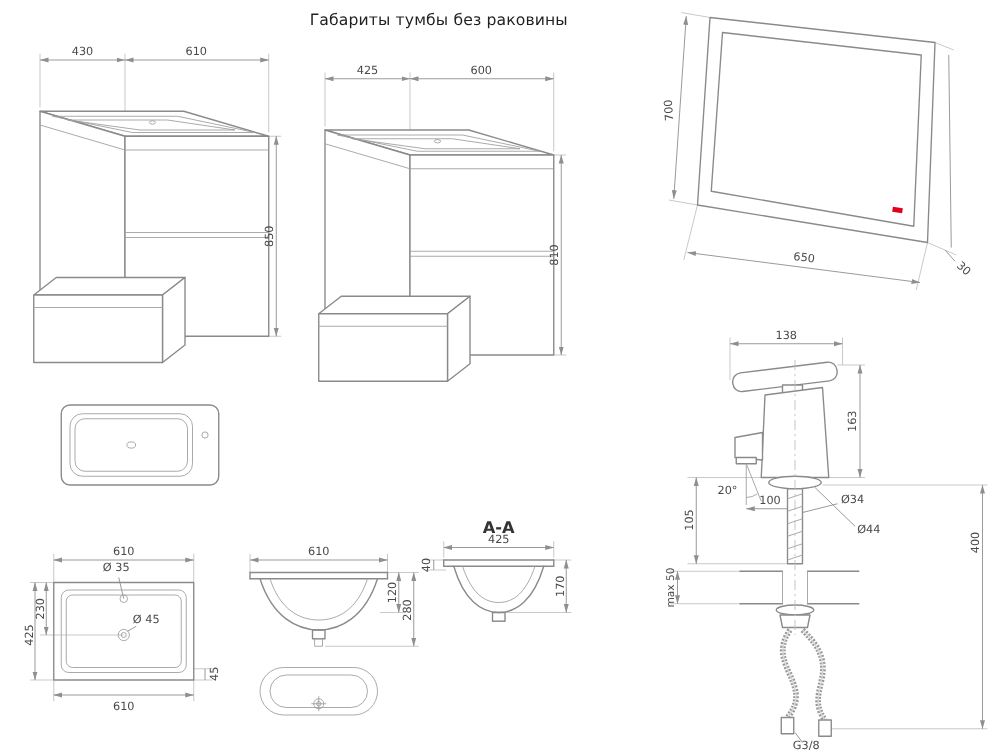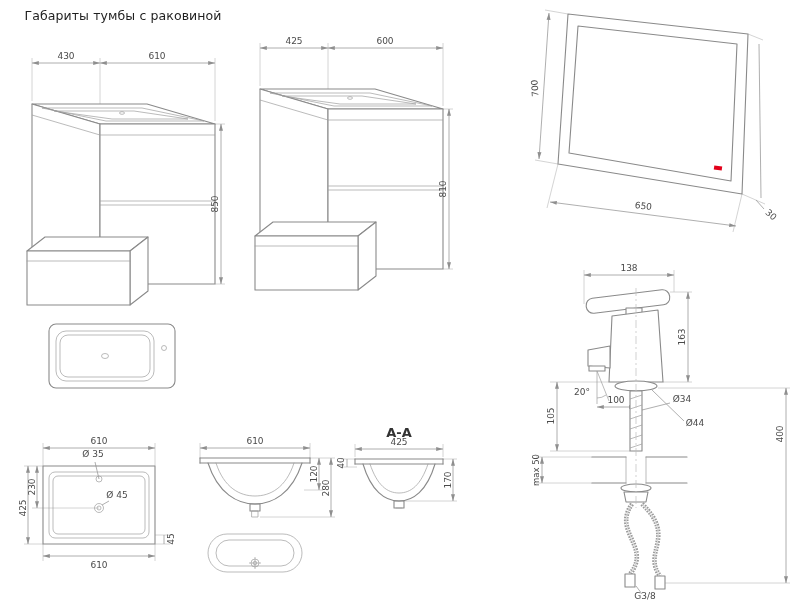--- a/index.html
+++ b/index.html
@@ -32,21 +32,20 @@
       <marker id="ar-e" viewBox="0 0 7 5" markerWidth="7" markerHeight="5" refX="6.8" refY="2.5" orient="auto" markerUnits="userSpaceOnUse">
         <path d="M0,0.5 L7,2.5 L0,4.5 Z" fill="#8f8f8f"></path>
       </marker>
       <marker id="ar-s" viewBox="0 0 7 5" markerWidth="7" markerHeight="5" refX="0.2" refY="2.5" orient="auto" markerUnits="userSpaceOnUse">
         <path d="M7,0.5 L0,2.5 L7,4.5 Z" fill="#8f8f8f"></path>
       </marker>
     </defs>
   </svg>
 
   <section class="panel" style="left:12px;top:8px;width:222px">
-    <div class="title">Габариты тумбы с раковиной</div>
     <svg width="215" height="262" viewBox="0 0 215 262" style="margin-top:26px">
       <g class="ext">
         <line x1="20" y1="52" x2="20" y2="9"></line>
           <line x1="88" y1="72" x2="88" y2="9"></line>
         <line x1="203" y1="72" x2="203" y2="9"></line>
         <line x1="203" y1="75" x2="213" y2="75"></line>
           <line x1="203" y1="235" x2="213" y2="235"></line>
       </g>
       <g class="dim">
         <line x1="20" y1="14" x2="88" y2="14" marker-start="url(#ar-s)" marker-end="url(#ar-e)"></line>
@@ -75,20 +74,21 @@
         <rect x="15" y="202" width="103" height="54"></rect>
         <line class="thin" x1="15" y1="212" x2="118" y2="212"></line>
       </g>
       <text x="54" y="10">430</text>
       <text x="145" y="10">610</text>
       <text x="206" y="155" transform="rotate(-90 206 155)">850</text>
     </svg>
   </section>
 
   <section class="panel" style="left:240px;top:8px;width:222px">
+    <div class="title">Габариты тумбы без раковины</div>
     <svg width="215" height="262" viewBox="0 0 215 262" style="margin-top:26px">
       <g class="ext">
         <line x1="20" y1="52" x2="20" y2="9"></line>
           <line x1="88" y1="72" x2="88" y2="9"></line>
         <line x1="203" y1="72" x2="203" y2="9"></line>
         <line x1="203" y1="75" x2="213" y2="75"></line>
           <line x1="203" y1="235" x2="213" y2="235"></line>
       </g>
       <g class="dim">
         <line x1="20" y1="14" x2="88" y2="14" marker-start="url(#ar-s)" marker-end="url(#ar-e)"></line>
@@ -237,21 +237,21 @@
           <circle cx="67" cy="131" r="1.8"></circle>
         <line x1="61" y1="131" x2="73" y2="131"></line>
           <line x1="67" y1="125" x2="67" y2="137"></line>
       </g>
       <text x="67" y="12">610</text>
       <text x="129" y="42" transform="rotate(-90 129 42)">120</text>
       <text x="141" y="56" transform="rotate(-90 141 56)">280</text>
     </svg>
   </section>
 
-  <section class="panel" style="left:333px;top:423px">
+  <section class="panel" style="left:333px;top:412px">
     <svg width="130" height="100" viewBox="0 0 130 100">
       <text class="sec" x="66" y="14">A-A</text>
       <g class="ext">
         <line x1="22" y1="34" x2="22" y2="21"></line>
           <line x1="110" y1="34" x2="110" y2="21"></line>
         <line x1="22" y1="36" x2="8" y2="36"></line>
           <line x1="24" y1="44" x2="8" y2="44"></line>
         <line x1="110" y1="36" x2="124" y2="36"></line>
           <line x1="70" y1="78" x2="124" y2="78"></line>
       </g>

